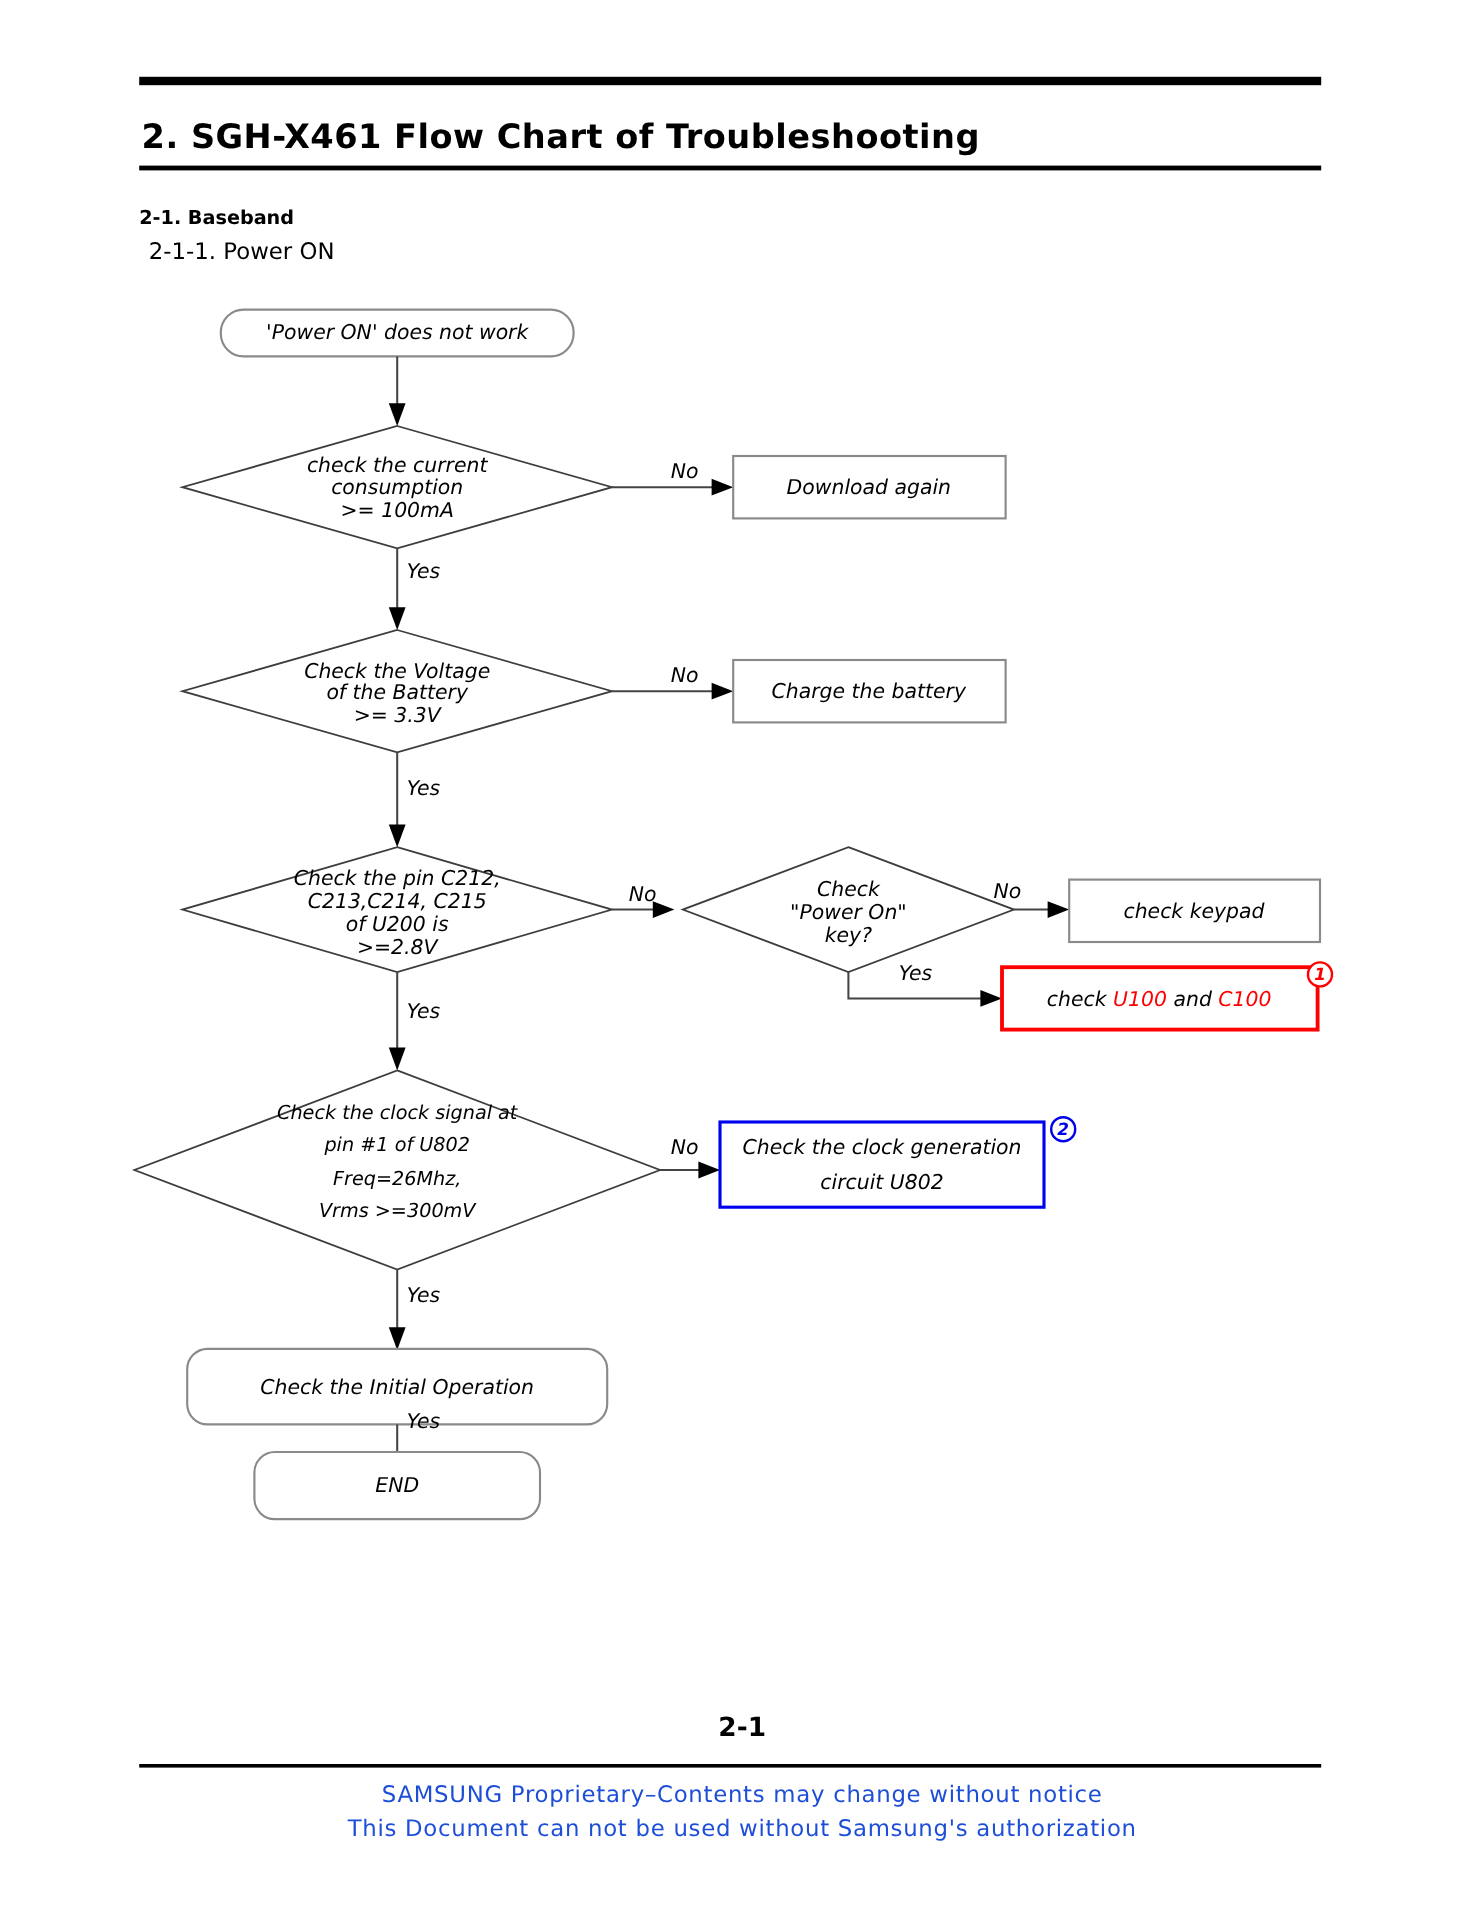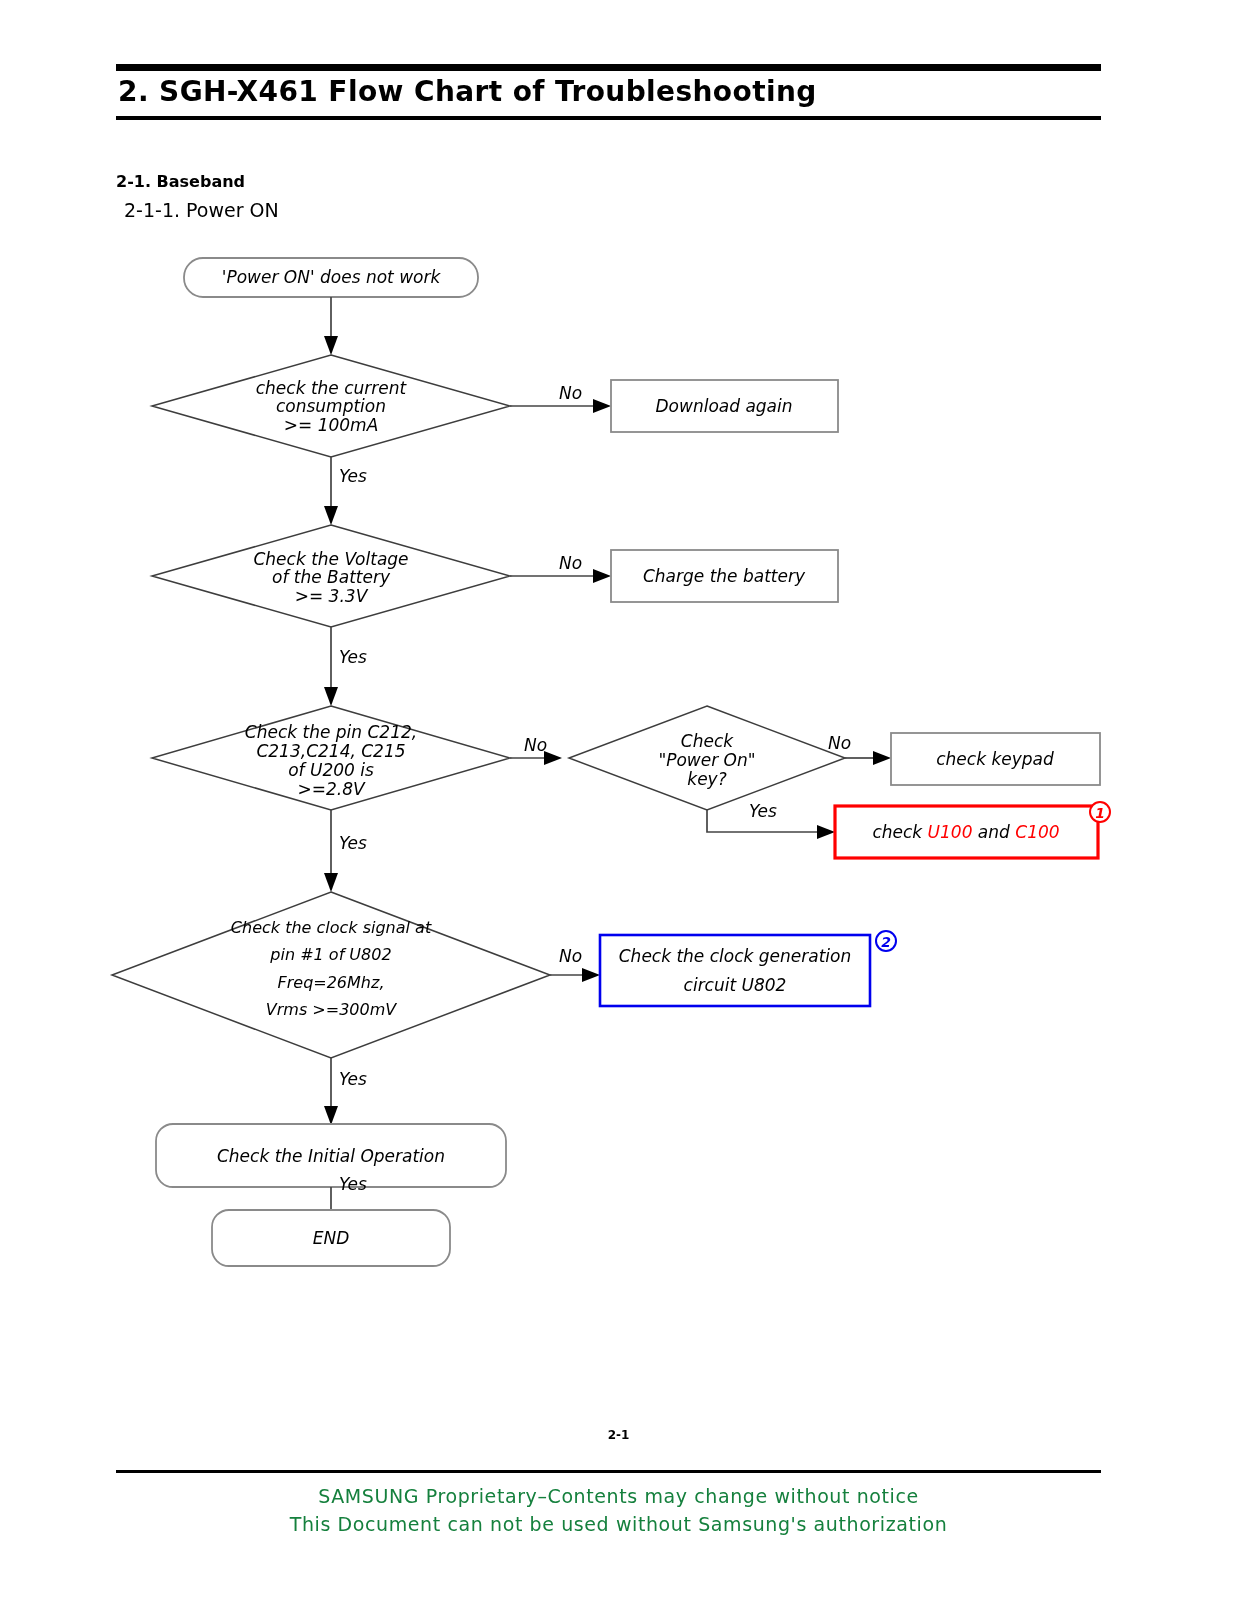--- a/index.html
+++ b/index.html
@@ -30,21 +30,21 @@
   }
   .rule-med {
     height: 4px;
     background: #000000;
     width: 100%;
   }
   #doc-title {
     font-size: 28px;
     font-weight: bold;
     letter-spacing: 0.4px;
-    padding: 4px 2px 8px 2px;
+    padding: 26px 2px 8px 2px;
     white-space: nowrap;
   }
 
   #section-title {
     position: absolute;
     left: 116px;
     top: 172px;
     font-size: 16px;
     font-weight: bold;
   }
@@ -146,42 +146,42 @@
   }
   .tspan-red { fill: #ff0000; }
 
   
   #page-number {
     position: absolute;
     left: 0;
     top: 1428px;
     width: 1237px;
     text-align: center;
-    font-size: 12px;
+    font-size: 22px;
     font-weight: bold;
   }
   #footer-rule {
     position: absolute;
     left: 116px;
     top: 1470px;
     width: 985px;
     height: 3px;
     background: #000000;
   }
   #footer-lines {
     position: absolute;
     left: 0;
     top: 1482px;
     width: 1237px;
     text-align: center;
   }
   .footer-line {
     font-size: 19px;
     line-height: 28px;
-    color: #15803d;
+    color: #1d4ed8;
     letter-spacing: 0.6px;
   }
 </style>
 </head>
 <body>
 
 <div id="header-block">
   <div class="rule-thick"></div>
   <div id="doc-title">2. SGH-X461 Flow Chart of Troubleshooting</div>
   <div class="rule-med"></div>

